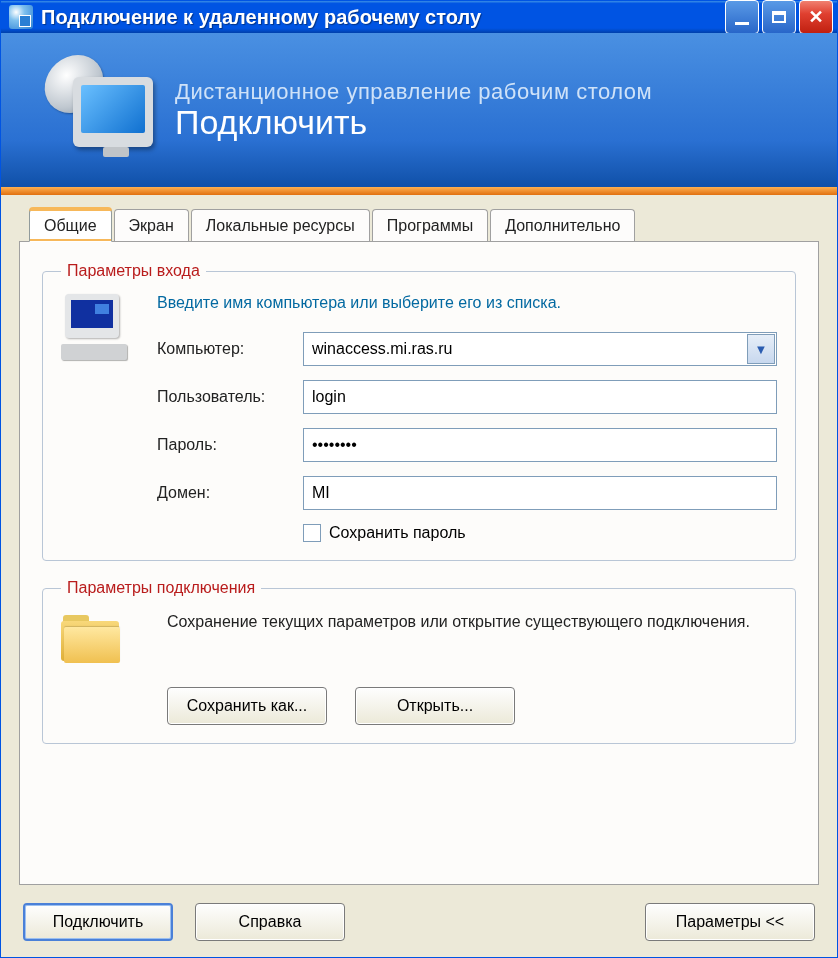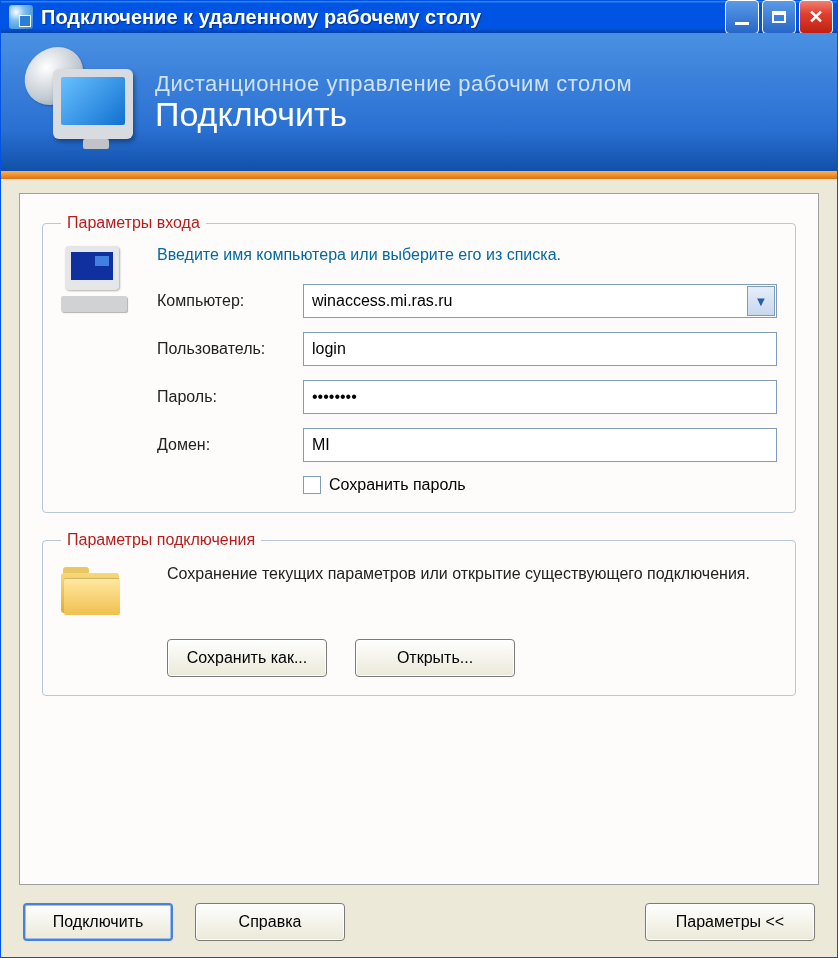--- a/index.html
+++ b/index.html
@@ -72,26 +72,26 @@
     }
     .tbtn.close {
       background: linear-gradient(to bottom, #f08070, #e04030 40%, #c02010);
       color: white;
       font-size: 18px;
     }
     .min-line { width:14px; height:3px; background:#fff; margin-top:12px;}
     .max-box { width:14px; height:12px; border:2px solid #fff; border-top-width:4px;}
     
     .banner {
-      height: 138px;
+      height: 154px;
       background: linear-gradient(to bottom, #4a90e2 0%, #2a70d2 70%, #1050a8 100%);
       position: relative;
       display: flex;
       align-items: center;
-      padding-left: 24px;
+      padding-left: 44px;
       overflow: hidden;
     }
     .banner-icon {
       width: 120px;
       height: 110px;
       position: relative;
       margin-right: 10px;
     }
     .dish {
       position: absolute;
@@ -380,20 +380,27 @@
       <div class="monitor"></div>
     </div>
     <div class="banner-text">
       <div class="banner-sub">Дистанционное управление рабочим столом</div>
       <div class="banner-main">Подключить</div>
     </div>
   </div>
   <div class="orange-strip"></div>
 
   <div class="client">
+    <div class="tabstrip">
+      <div class="tab active">Общие</div>
+      <div class="tab">Экран</div>
+      <div class="tab">Локальные ресурсы</div>
+      <div class="tab">Программы</div>
+      <div class="tab">Дополнительно</div>
+    </div>
 
     <div class="tabpanel">
 
       <fieldset>
         <legend>Параметры входа</legend>
         <div class="login-grid">
           <div class="pc-icon">
             <div class="pc-mon"></div>
             <div class="pc-base"></div>
           </div>

